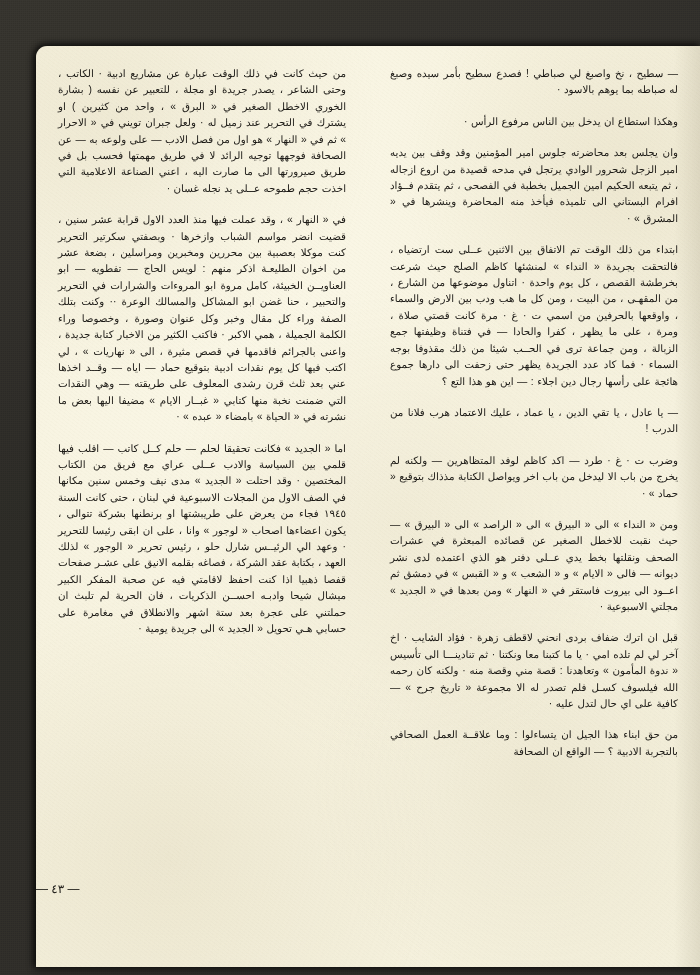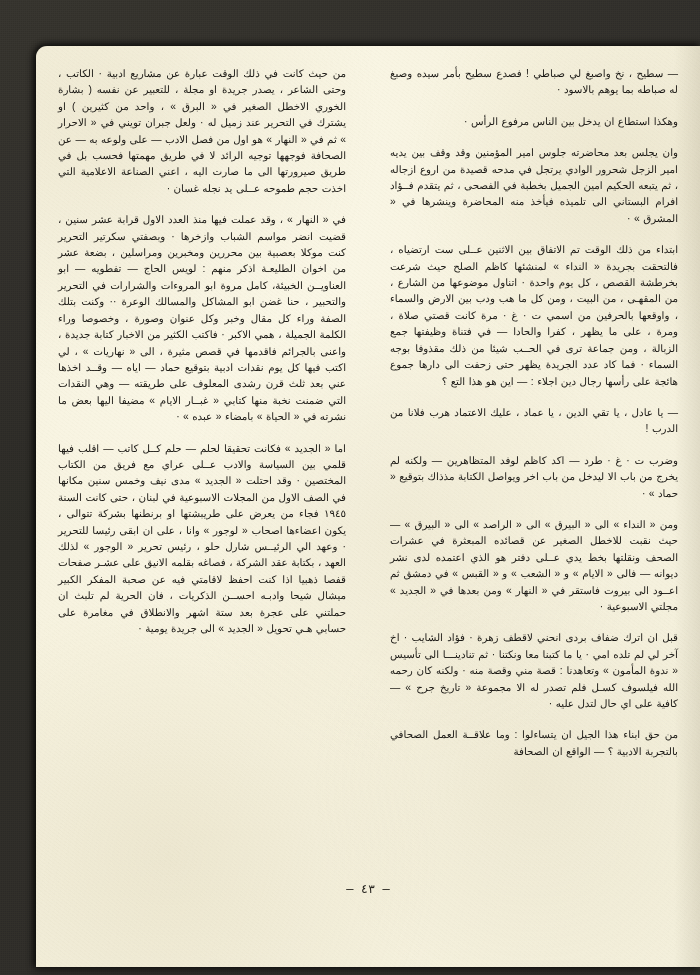--- a/index.html
+++ b/index.html
@@ -99,22 +99,22 @@
     -webkit-font-smoothing: antialiased;
     filter: contrast(1.02);
   }
   .para:last-child { margin-bottom: 0; }
 
   .page-number {
     position: absolute;
     left: 0;
     right: 0;
     top: 836px;
-    text-align: center;
-    font-family: Liberation Mono, monospace;
+    text-align: left;
+    font-family: Liberation Sans, sans-serif;
     font-size: 12px;
     color: #24221d;
     letter-spacing: 2px;
   }
 </style>
 </head>
 <body>
 
 <div class="scan-bed"></div>
 

